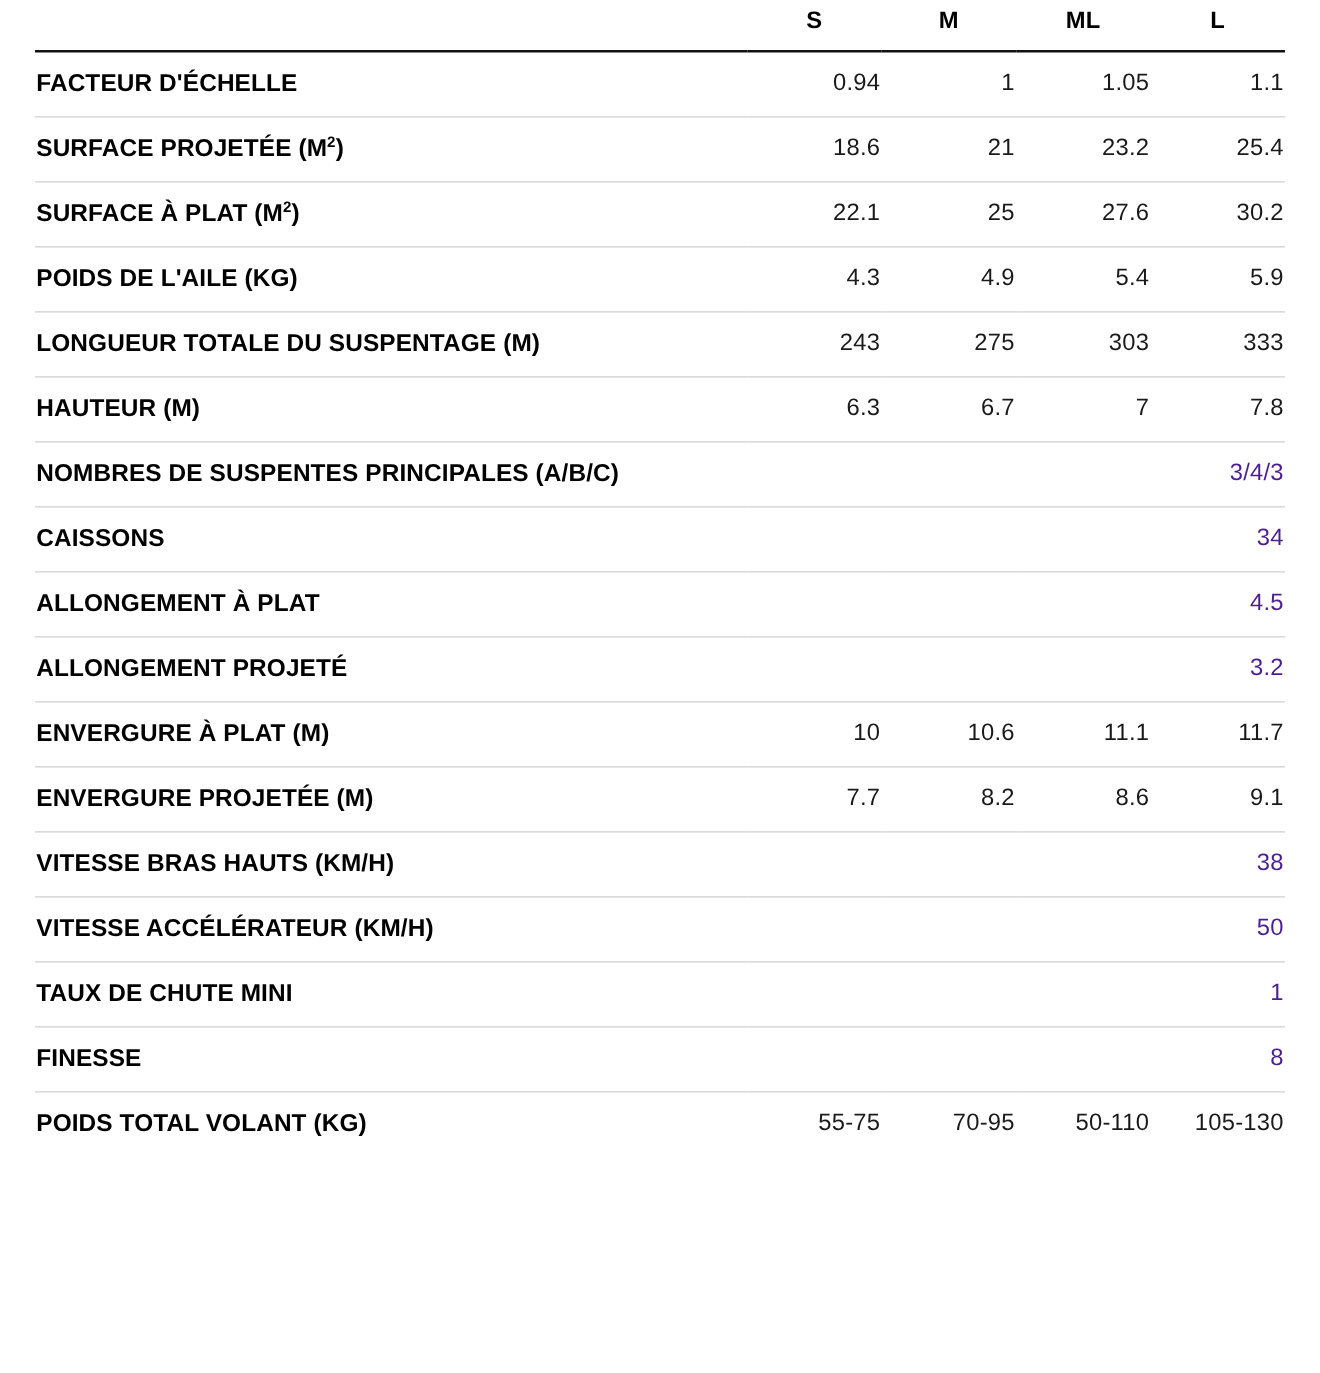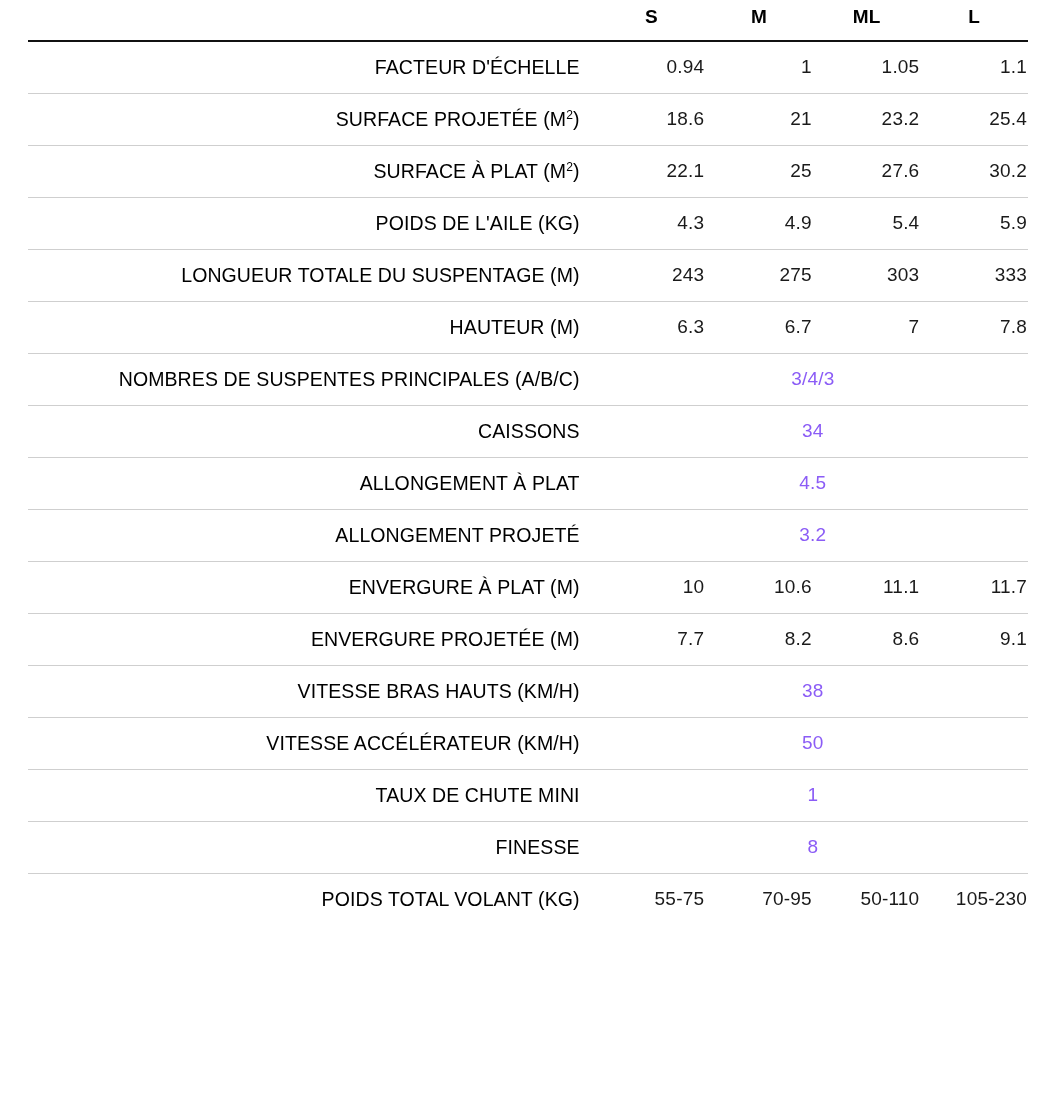--- a/index.html
+++ b/index.html
@@ -55,42 +55,41 @@
     border-bottom: 1px solid #cfcfcf;
     background: #ffffff;
     vertical-align: middle;
   }
 
   tbody tr:last-child td {
     border-bottom: none;
   }
 
   td.label {
-    text-align: right;
     padding-right: 18px;
     font-size: 19.5px;
-    font-weight: normal;
+    font-weight: bold;
     letter-spacing: 0.1px;
     line-height: 1.35;
     color: #000000;
   }
 
   td.value {
     text-align: right;
     font-size: 19px;
     font-weight: normal;
     color: #1a1a1a;
     letter-spacing: 0.2px;
   }
 
   td.value-span {
-    text-align: center;
+    text-align: right;
     font-size: 19px;
     font-weight: normal;
-    color: #8b5cf6;
+    color: #4c1d95;
     letter-spacing: 0.2px;
   }
 
   sup {
     font-size: 0.62em;
     vertical-align: super;
     line-height: 0;
   }
 </style>
 </head>
@@ -201,17 +200,17 @@
         </tr>
         <tr>
           <td class="label">FINESSE</td>
           <td class="value-span" colspan="4">8</td>
         </tr>
         <tr>
           <td class="label">POIDS TOTAL VOLANT (KG)</td>
           <td class="value">55-75</td>
           <td class="value">70-95</td>
           <td class="value">50-110</td>
-          <td class="value">105-230</td>
+          <td class="value">105-130</td>
         </tr>
       </tbody>
   </table>
 </div>
 
 </body></html>

